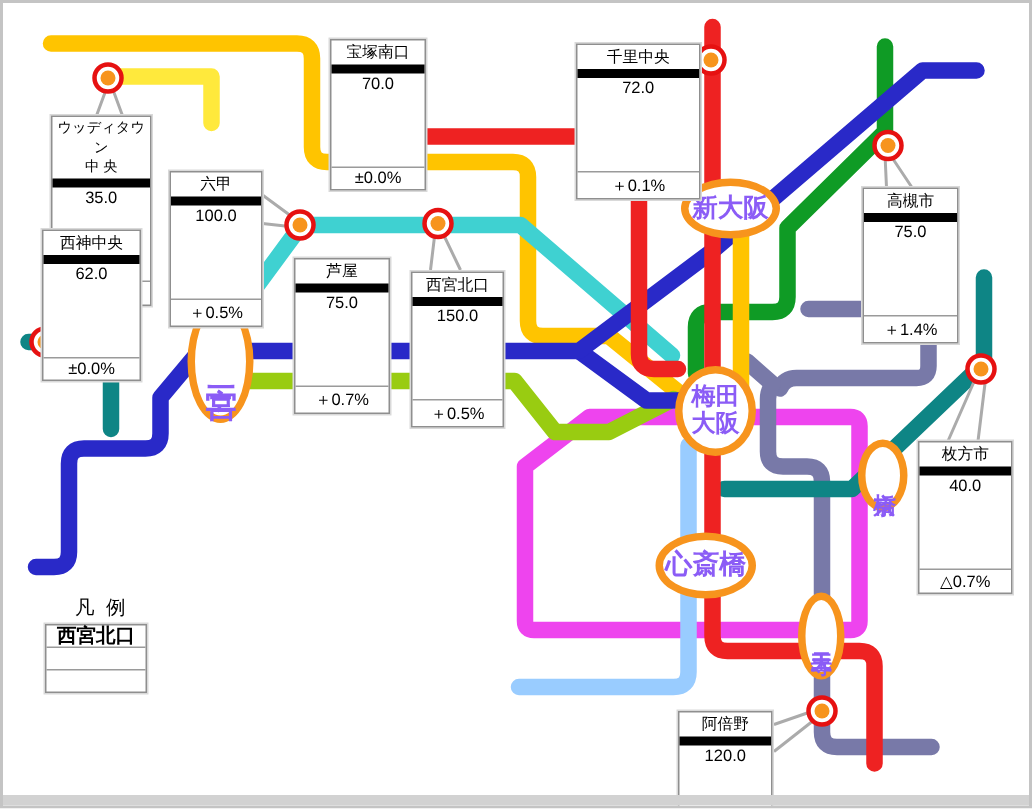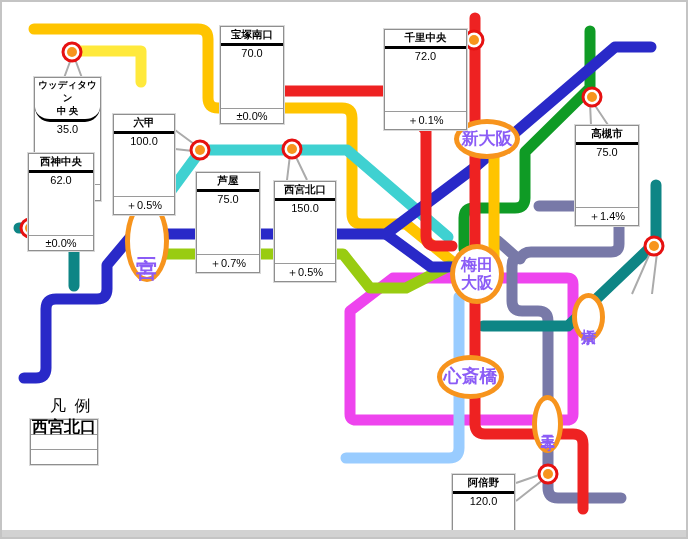--- a/index.html
+++ b/index.html
@@ -27,24 +27,24 @@
   .hub{
     position:absolute;background:#fff;border:5px solid var(--station-orange,#F7941D);
     border-radius:50%;display:flex;align-items:center;justify-content:center;
     font-weight:bold;color:#8b5cf6;box-sizing:border-box;line-height:1.1;text-align:center;
   }
   .hub.vert span{writing-mode:vertical-rl;text-orientation:upright;letter-spacing:1px;}
   .stn{
     position:absolute;background:#fff;border:1px solid #8f8f8f;
     box-shadow:0 0 0 1px #d9d9d9;text-align:center;color:#000;box-sizing:border-box;
   }
-  .stn .nm{font-weight:bold;font-size:10.5px;padding:1px 2px;border-bottom:3px solid #000000;}
+  .stn .nm{font-weight:normal;font-size:10.5px;padding:1px 2px;border-bottom:6px solid #000000;}
   .stn .val{font-size:11px;padding:1px 2px;}
   .stn .val + .val{border-top:1px solid #9a9a9a;margin-top:48px;}
-  .legend{position:absolute;left:28px;top:394px;font-size:16px;color:#000;}
+  .legend{position:absolute;left:28px;top:394px;font-size:13px;color:#000;}
   .legend-title{margin-left:20px;margin-bottom:2px;letter-spacing:2px;}
   .legend-body{display:flex;align-items:stretch;}
   .legend-box{width:66px;border:1px solid #8f8f8f;box-shadow:0 0 0 1px #d9d9d9;background:#fff;}
   .lrow{height:14px;line-height:14px;text-align:center;}
   .lrow + .lrow{border-top:1px solid #9a9a9a;}
   .lrow-name{font-weight:bold;}
   .legend-labels{display:flex;flex-direction:column;justify-content:space-between;padding:1px 0;}
   .llabel{height:14px;line-height:14px;display:flex;align-items:center;white-space:nowrap;}
   .ldot{width:5px;height:5px;border-radius:50%;background:#000;margin-left:-3px;}
   .ldash{width:28px;height:0;border-top:2px solid #000;margin:0 4px 0 0;}
@@ -145,21 +145,21 @@
       <span>京橋</span>
     </div>
   <div class="hub" style="left:435px;top:353px;width:67px;height:44px;font-size:18px;">
       <span>心斎橋</span>
     </div>
   <div class="hub vert" style="left:530px;top:393px;width:31px;height:58px;font-size:14px;">
       <span>天王寺</span>
     </div>
 
   <div class="stn" style="left:32px;top:75px;width:67px;">
-    <div class="nm" style="font-size:9.5px;border-radius:15px;">
+    <div class="nm" style="font-size:9.5px;">
         <div>ウッディタウン</div>
         <div>中 央</div>
       </div>
     <div class="val">35.0</div>
     <div class="val">△0.8%</div>
   </div>
 
   <div class="stn" style="left:218px;top:24px;width:64px;">
     <div class="nm">宝塚南口</div>
     <div class="val">70.0</div>
@@ -195,20 +195,25 @@
     <div class="val">150.0</div>
     <div class="val">＋0.5%</div>
   </div>
 
   <div class="stn" style="left:573px;top:123px;width:64px;">
     <div class="nm">高槻市</div>
     <div class="val">75.0</div>
     <div class="val">＋1.4%</div>
   </div>
 
+  <div class="stn" style="left:610px;top:292px;width:63px;">
+    <div class="nm">枚方市</div>
+    <div class="val">40.0</div>
+    <div class="val">△0.7%</div>
+  </div>
 
   <div class="stn" style="left:450px;top:472px;width:63px;">
     <div class="nm">阿倍野</div>
     <div class="val">120.0</div>
     <div class="val">＋0.1%</div>
   </div>
 
   <div class="legend">
     <div class="legend-title">凡 例</div>
     <div class="legend-body">

